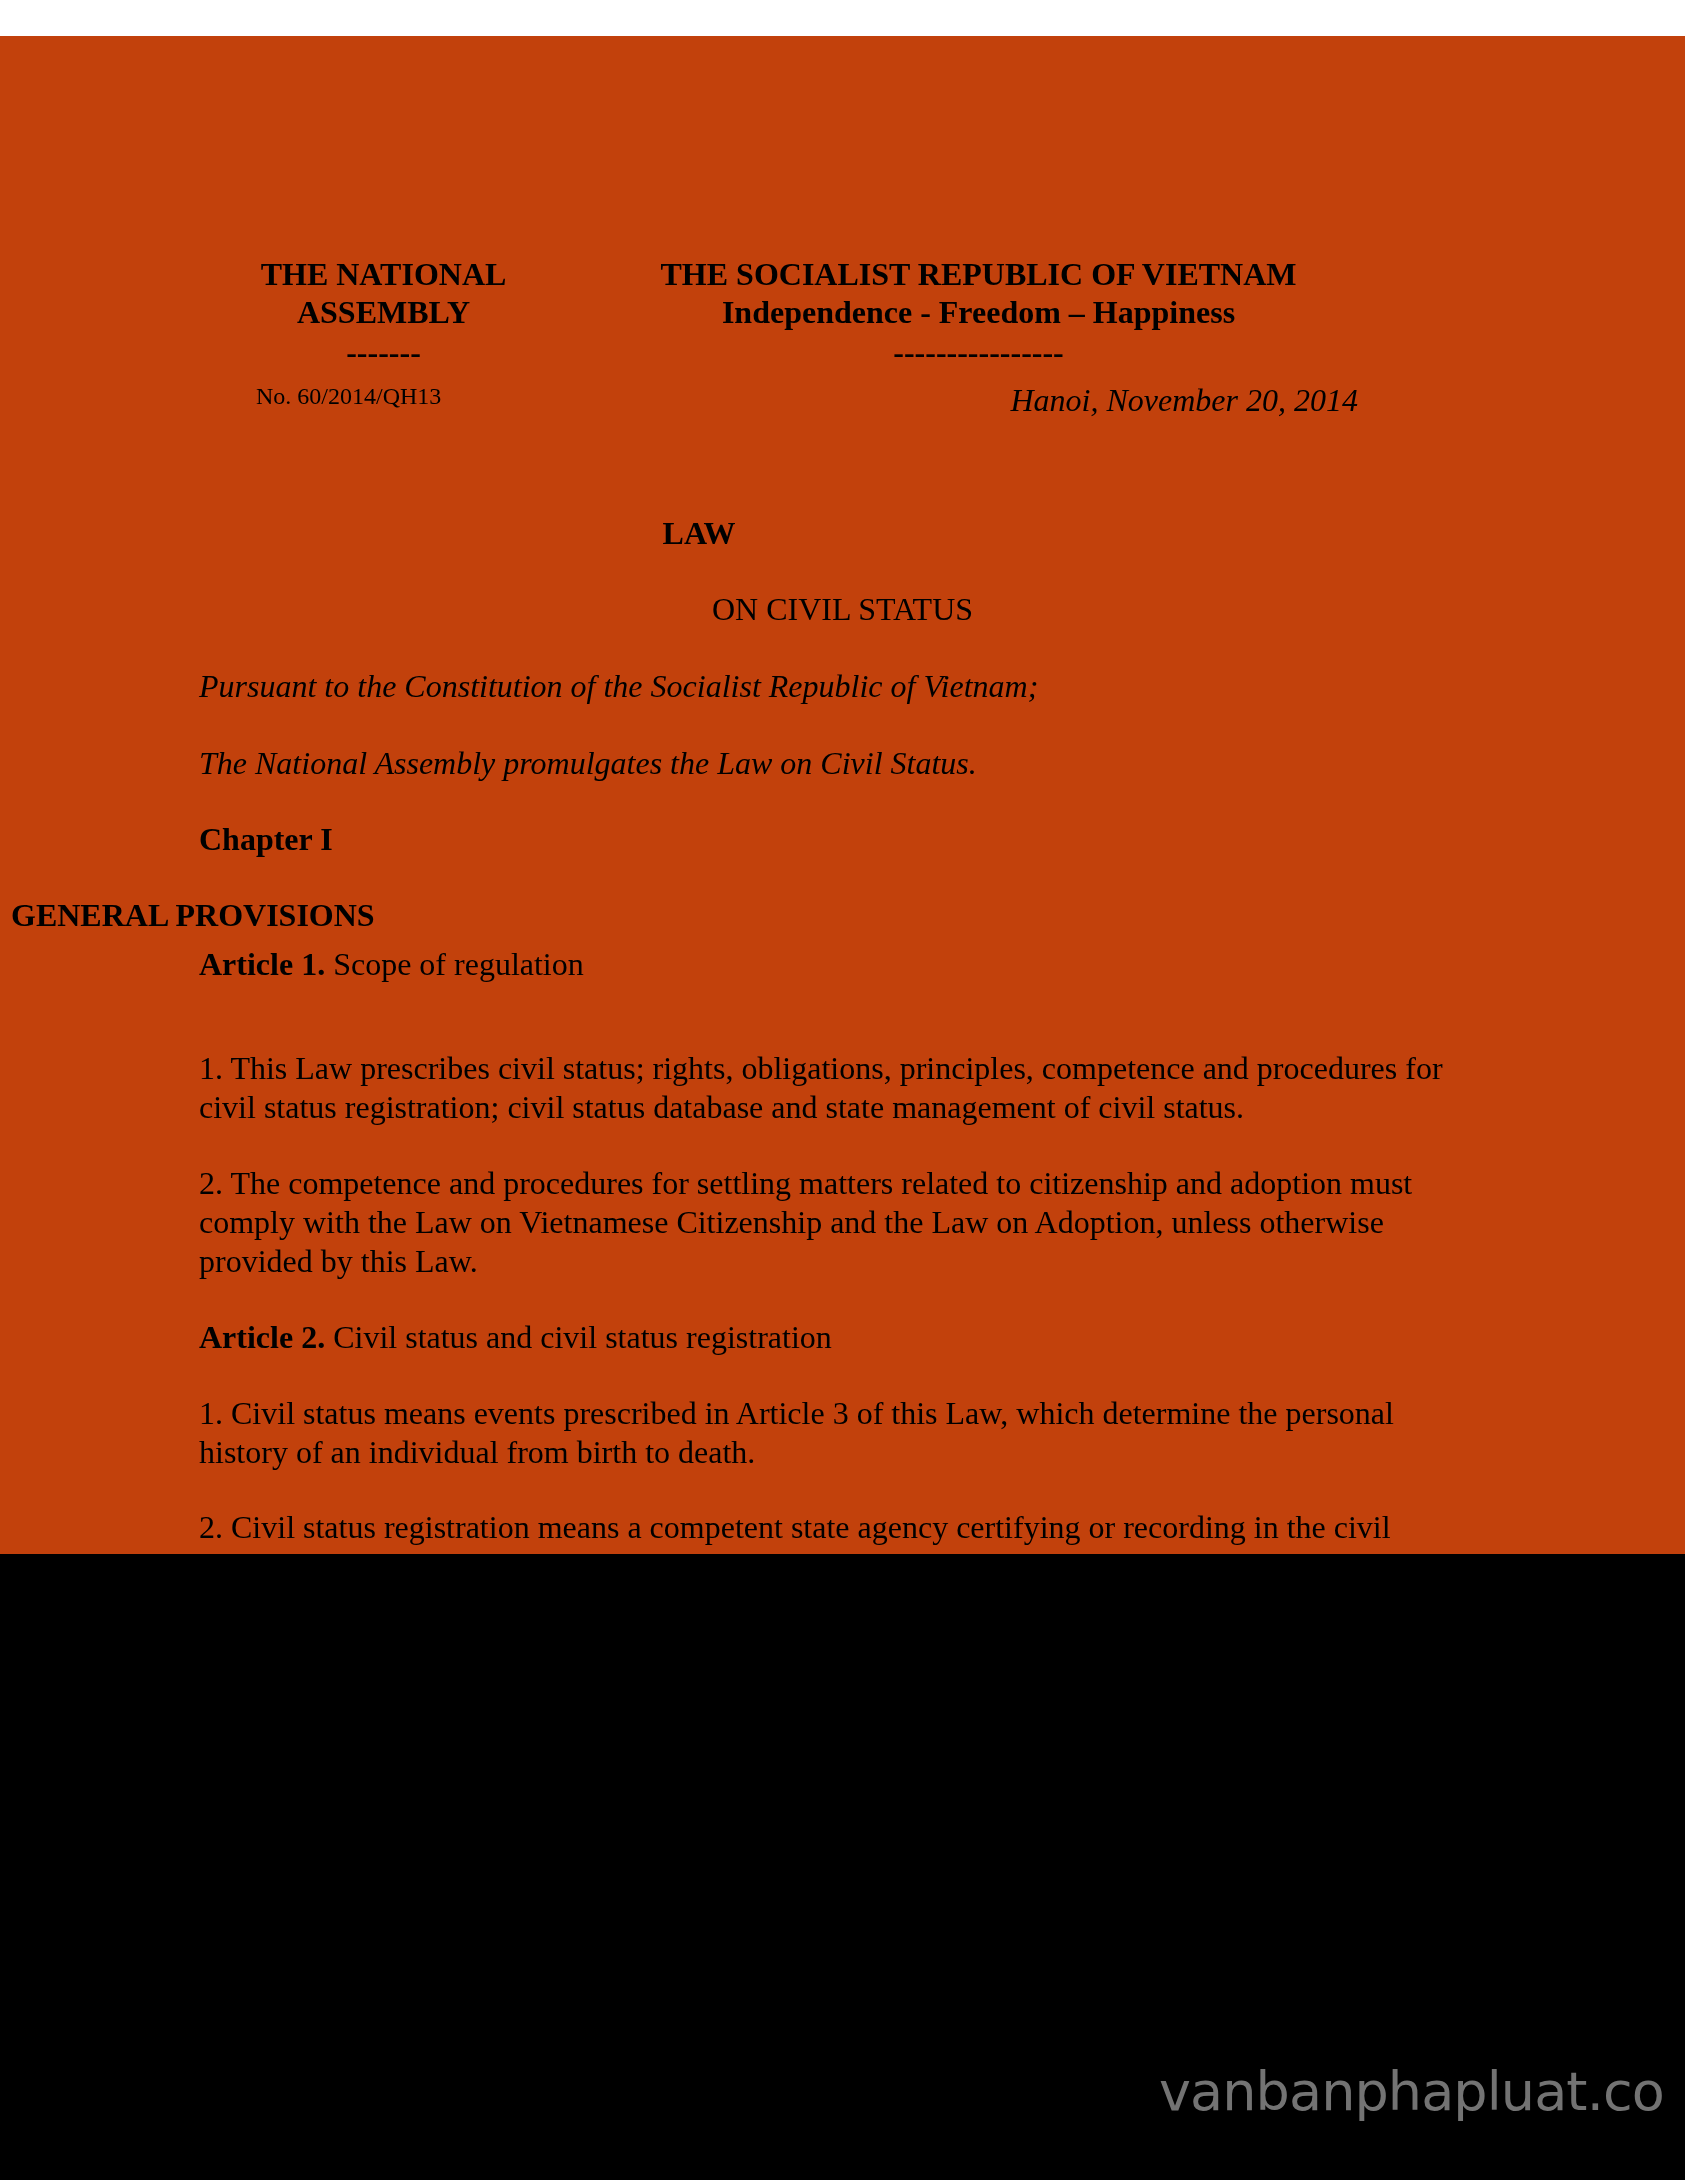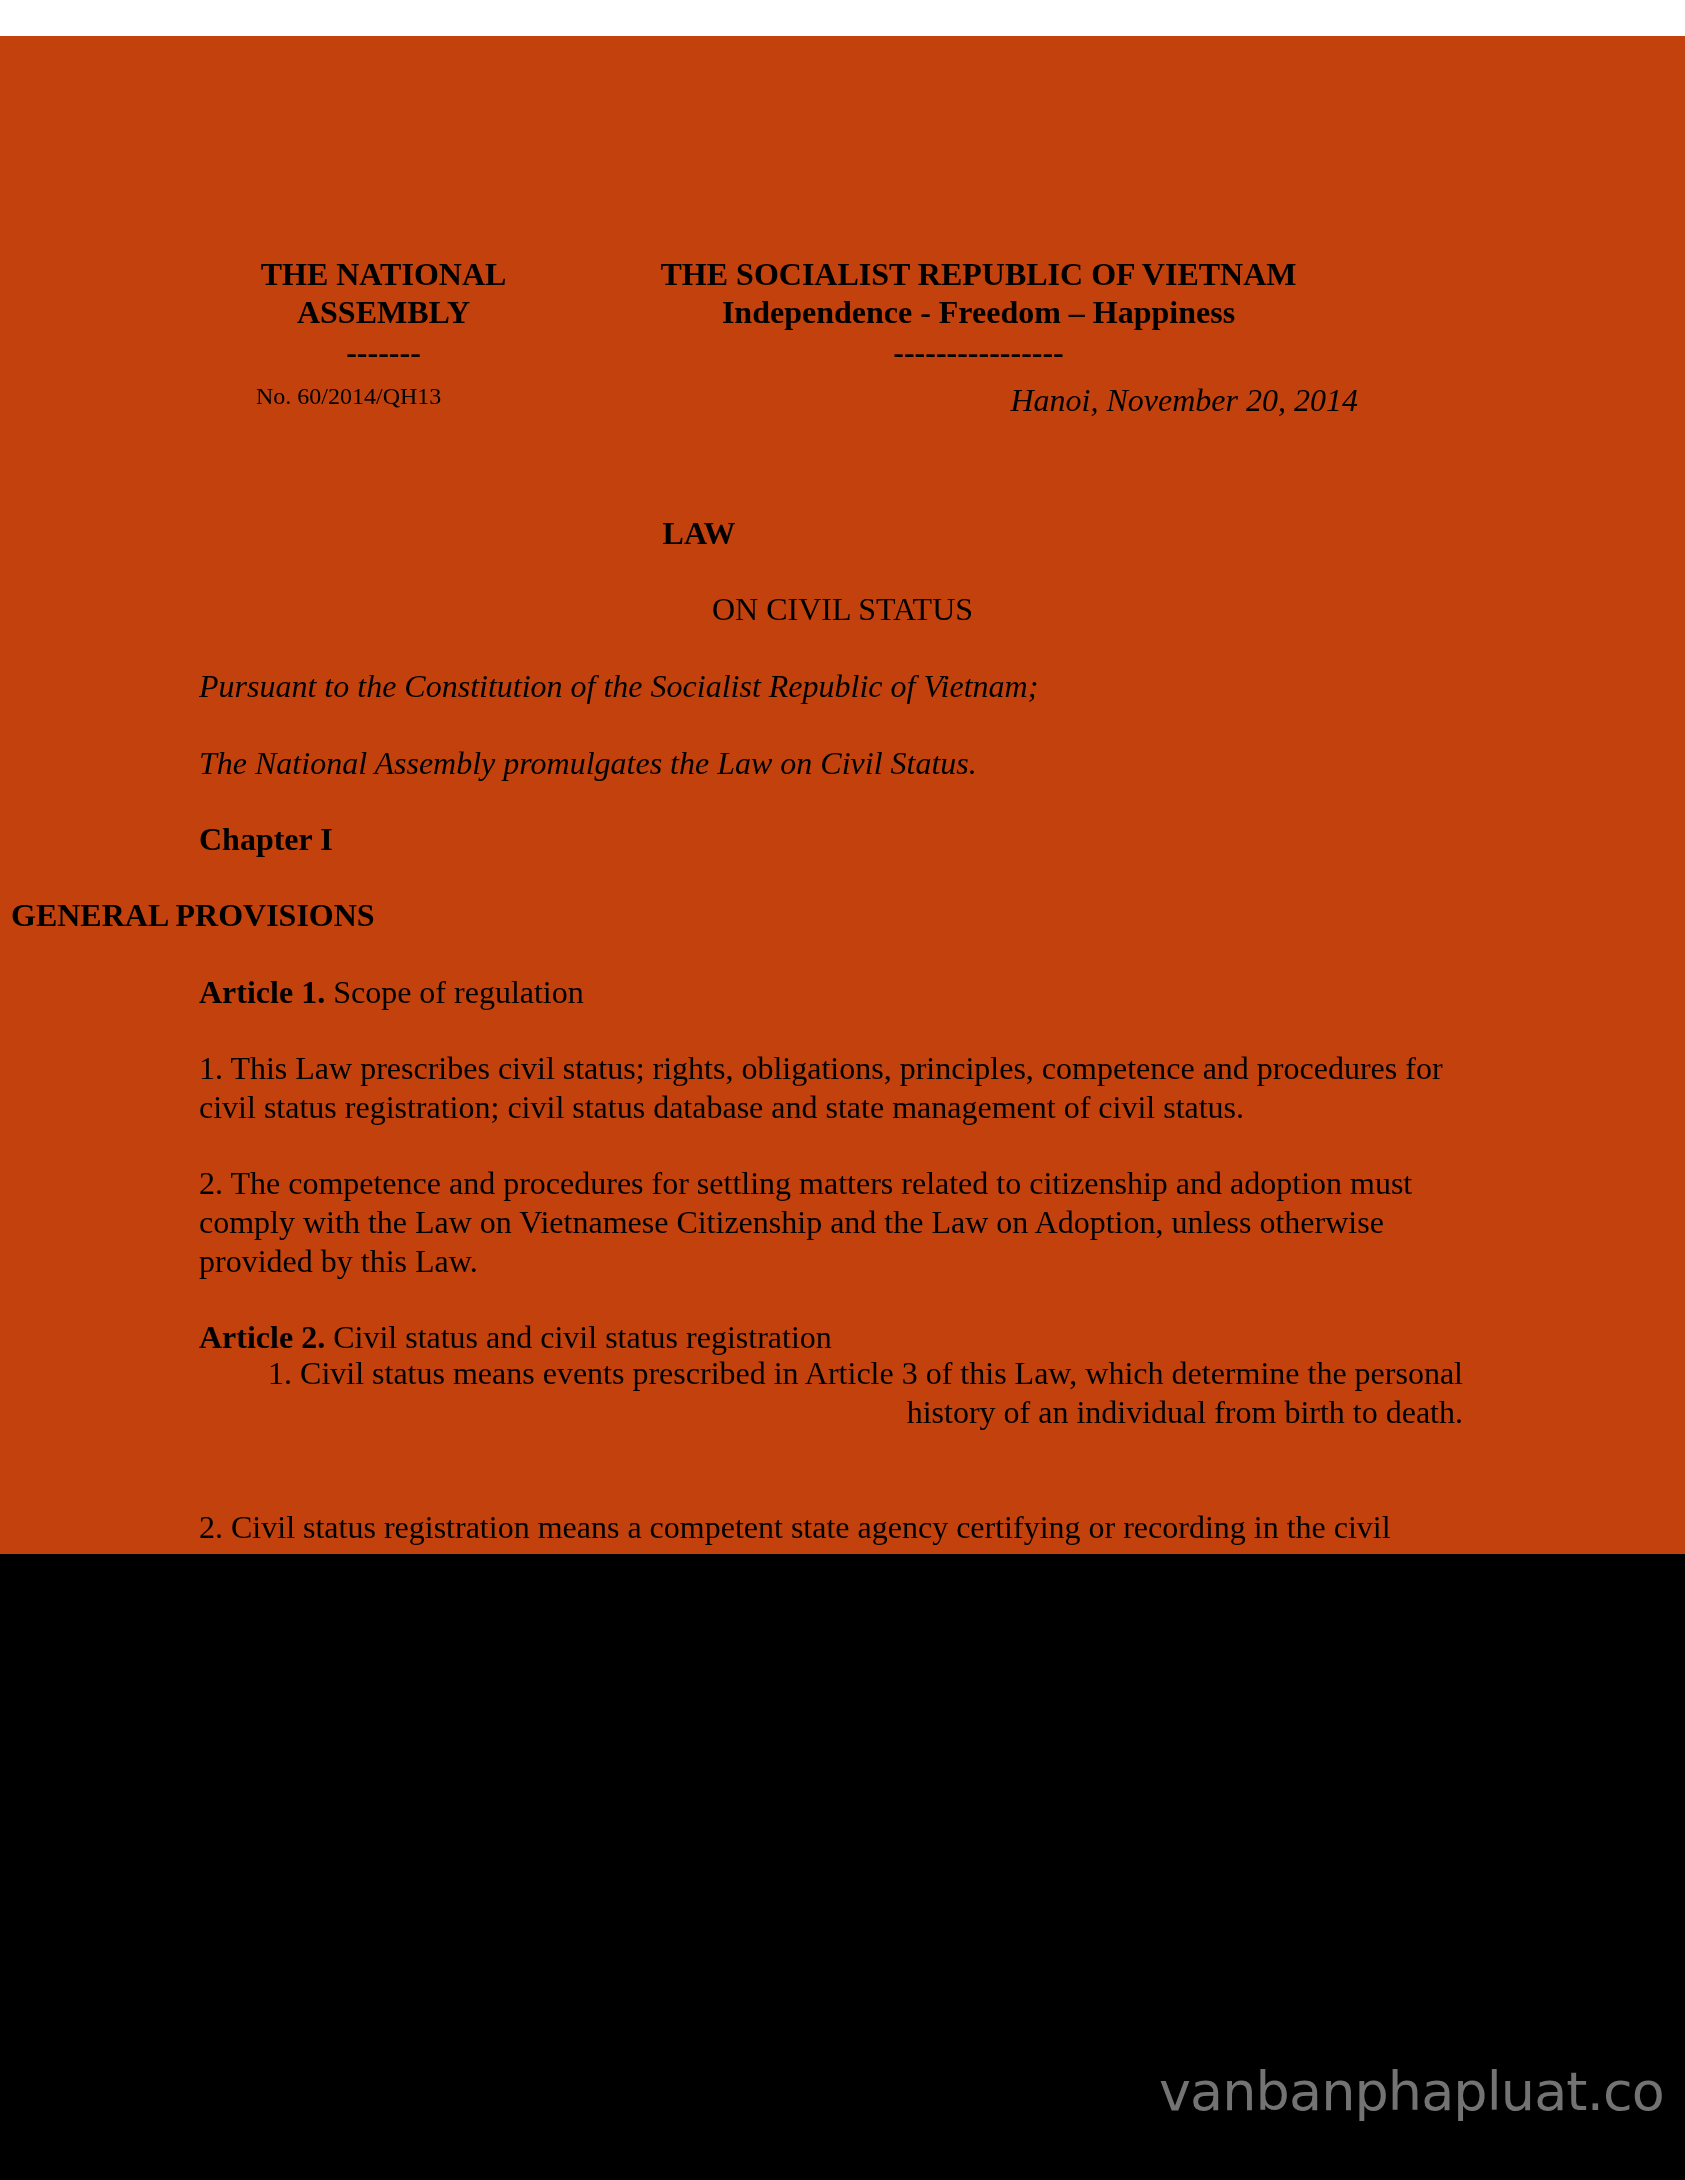--- a/index.html
+++ b/index.html
@@ -19,25 +19,25 @@
     #docno { position: absolute; left: 256px; top: 348px; font-size: 24px; }
     #docdate { position: absolute; right: 327px; top: 348px; font-size: 32px; font-style: italic; }
 
     #title-law { position: absolute; left: 0; width: 1398px; top: 481px; text-align: center; font-size: 32px; font-weight: bold; }
     #title-sub { position: absolute; left: 0; width: 1685px; top: 557px; text-align: center; font-size: 32px; }
     .body-block { position: absolute; left: 199px; width: 1317px; font-size: 32px; line-height: 39px; }
     #pursuant { top: 631px; font-style: italic; }
     #promulgates { top: 708px; font-style: italic; }
     #chapter { top: 784px; font-weight: bold; }
     #chapter-title { position: absolute; left: 11px; width: 1685px; top: 860px; text-align: left; font-size: 32px; line-height: 39px; font-weight: bold; }
-    #art1-head { top: 937px; }
+    #art1-head { top: 909px; }
     #art1-p1 { top: 1013px; }
     #art1-p2 { top: 1128px; }
     #art2-head { top: 1282px; }
-    #art2-p1 { top: 1318px; text-align: right; }
+    #art2-p1 { top: 1358px; }
     #art2-p2 { top: 1472px; }
 
     #redaction { position: absolute; left: 0; top: 1554px; width: 1685px; height: 627px; background: #000000; }
     #watermark {
       position: absolute; left: 1159px; top: 2065px;
       font-family: "DejaVu Sans", "Liberation Sans", sans-serif;
       font-size: 54px; color: #737373; letter-spacing: -0.9px; line-height: 1;
     }
   </style>
 </head>

